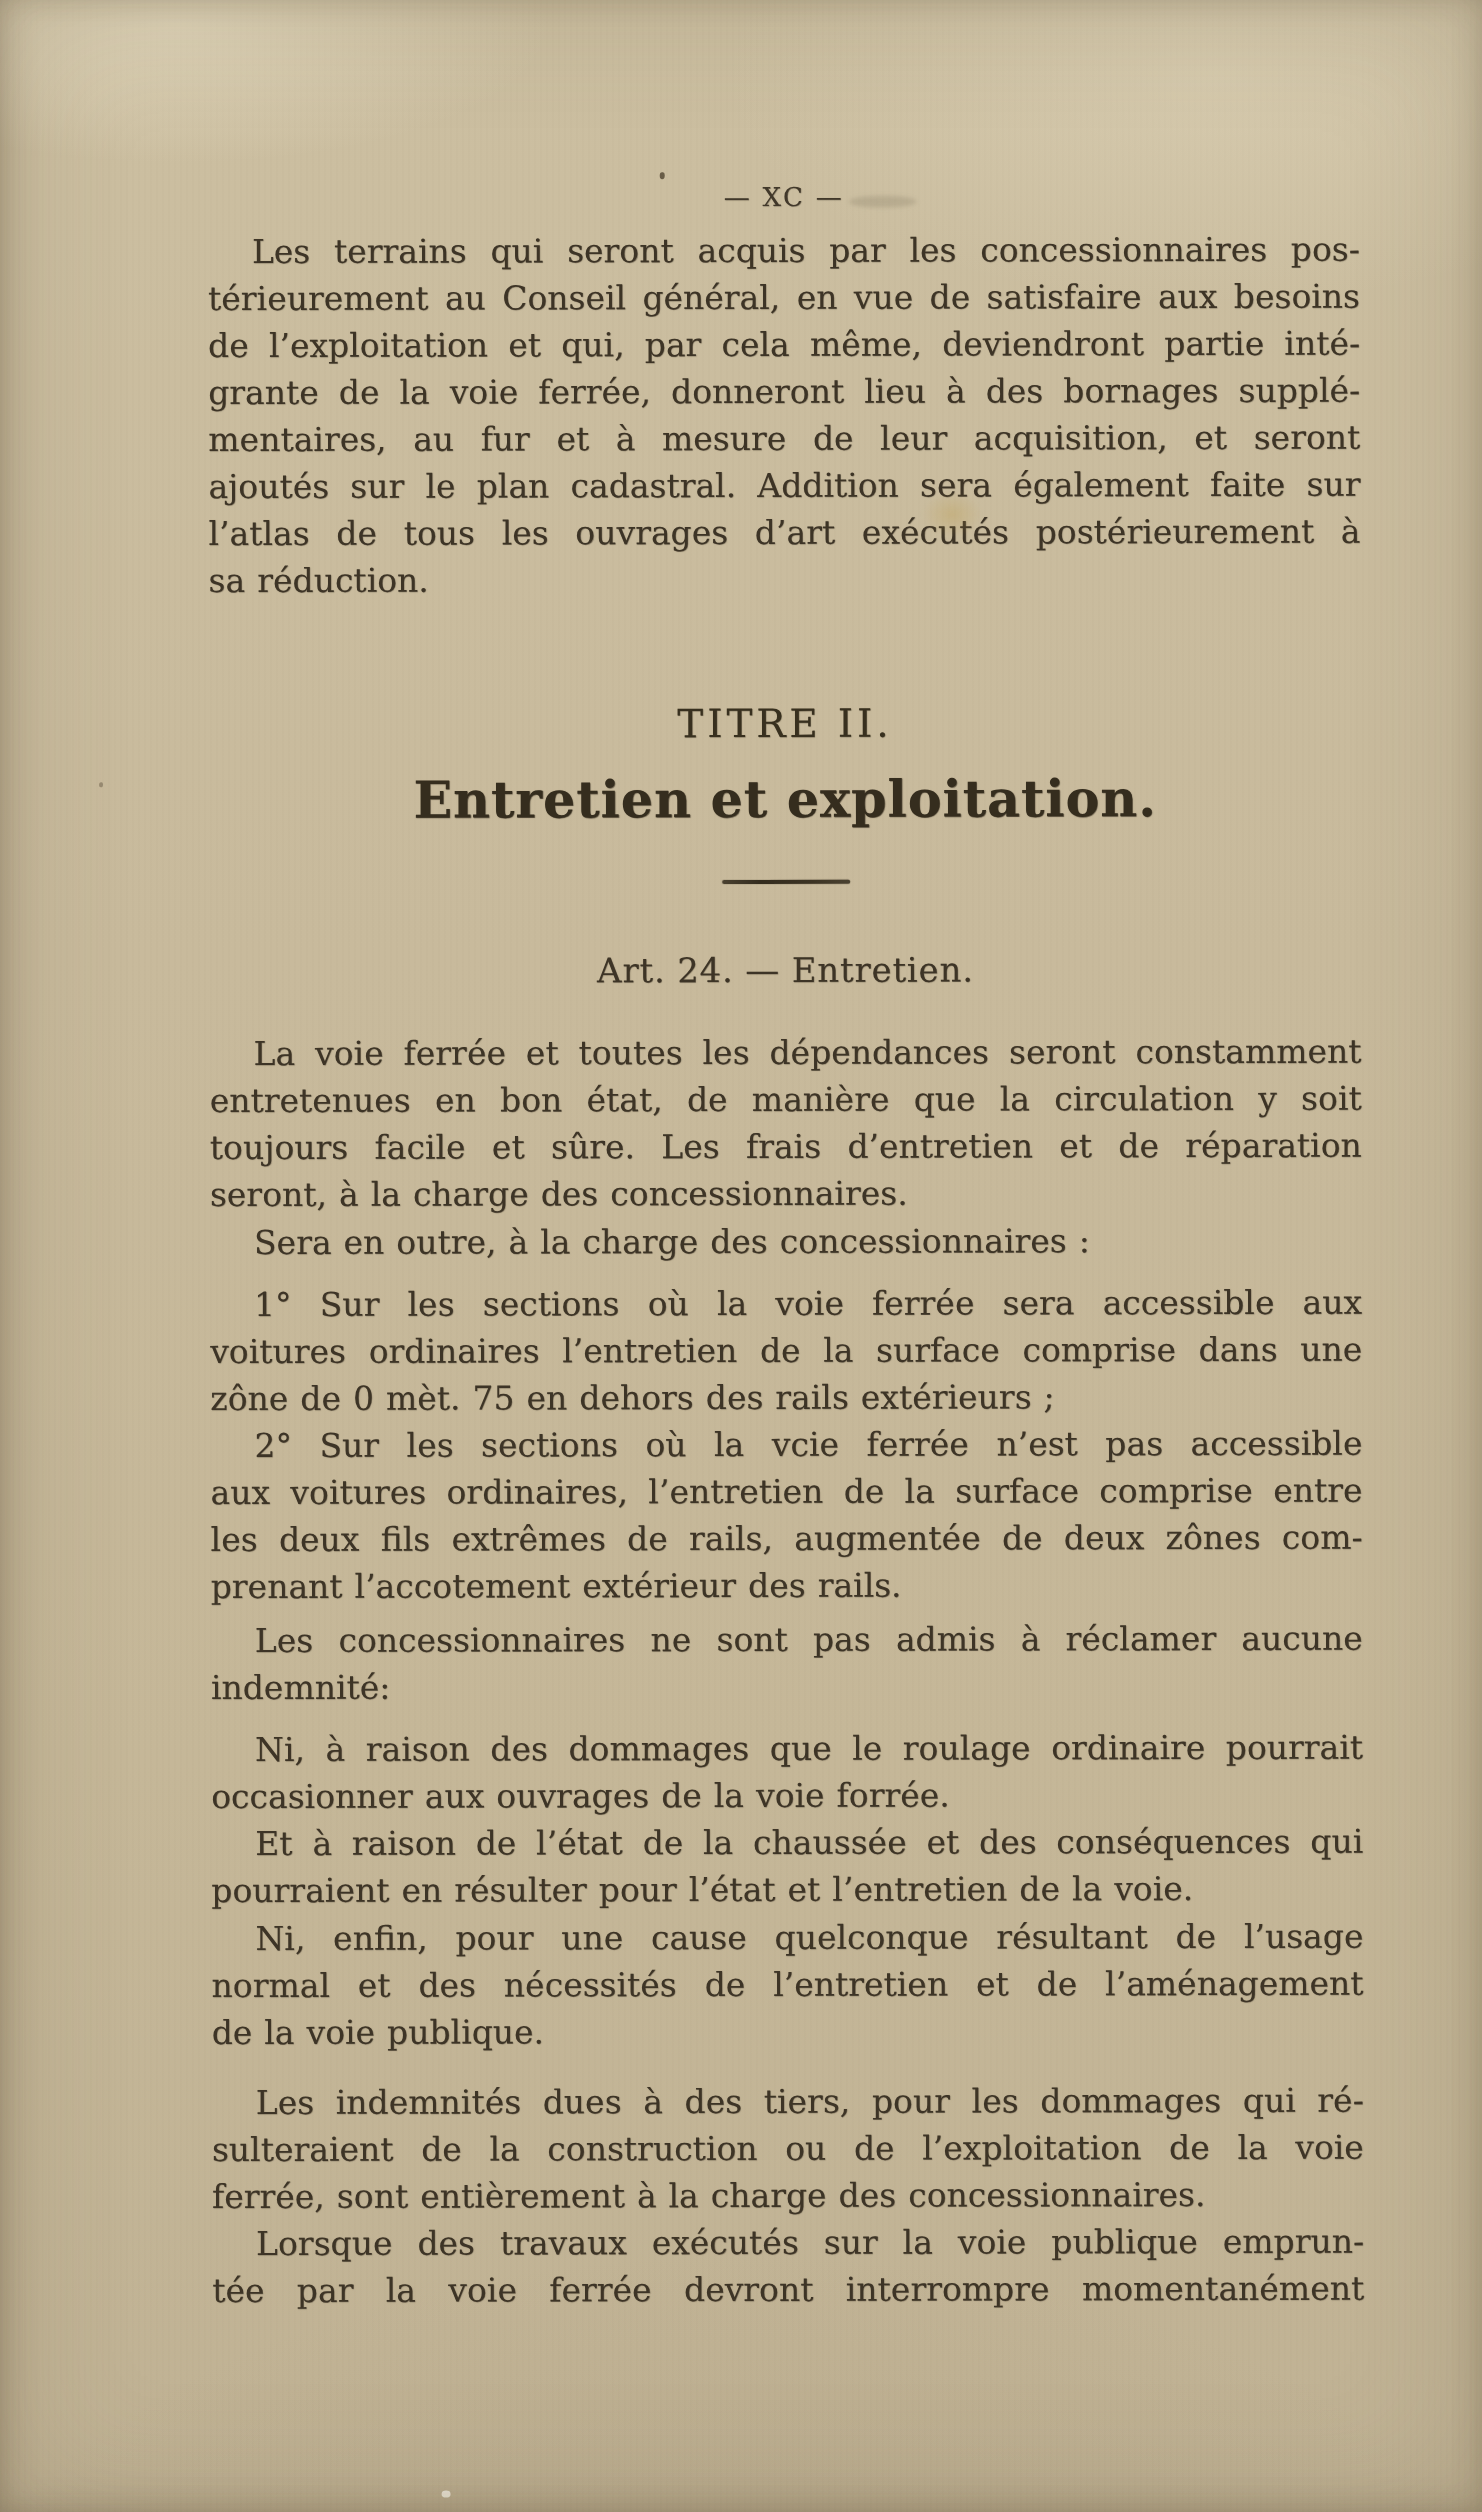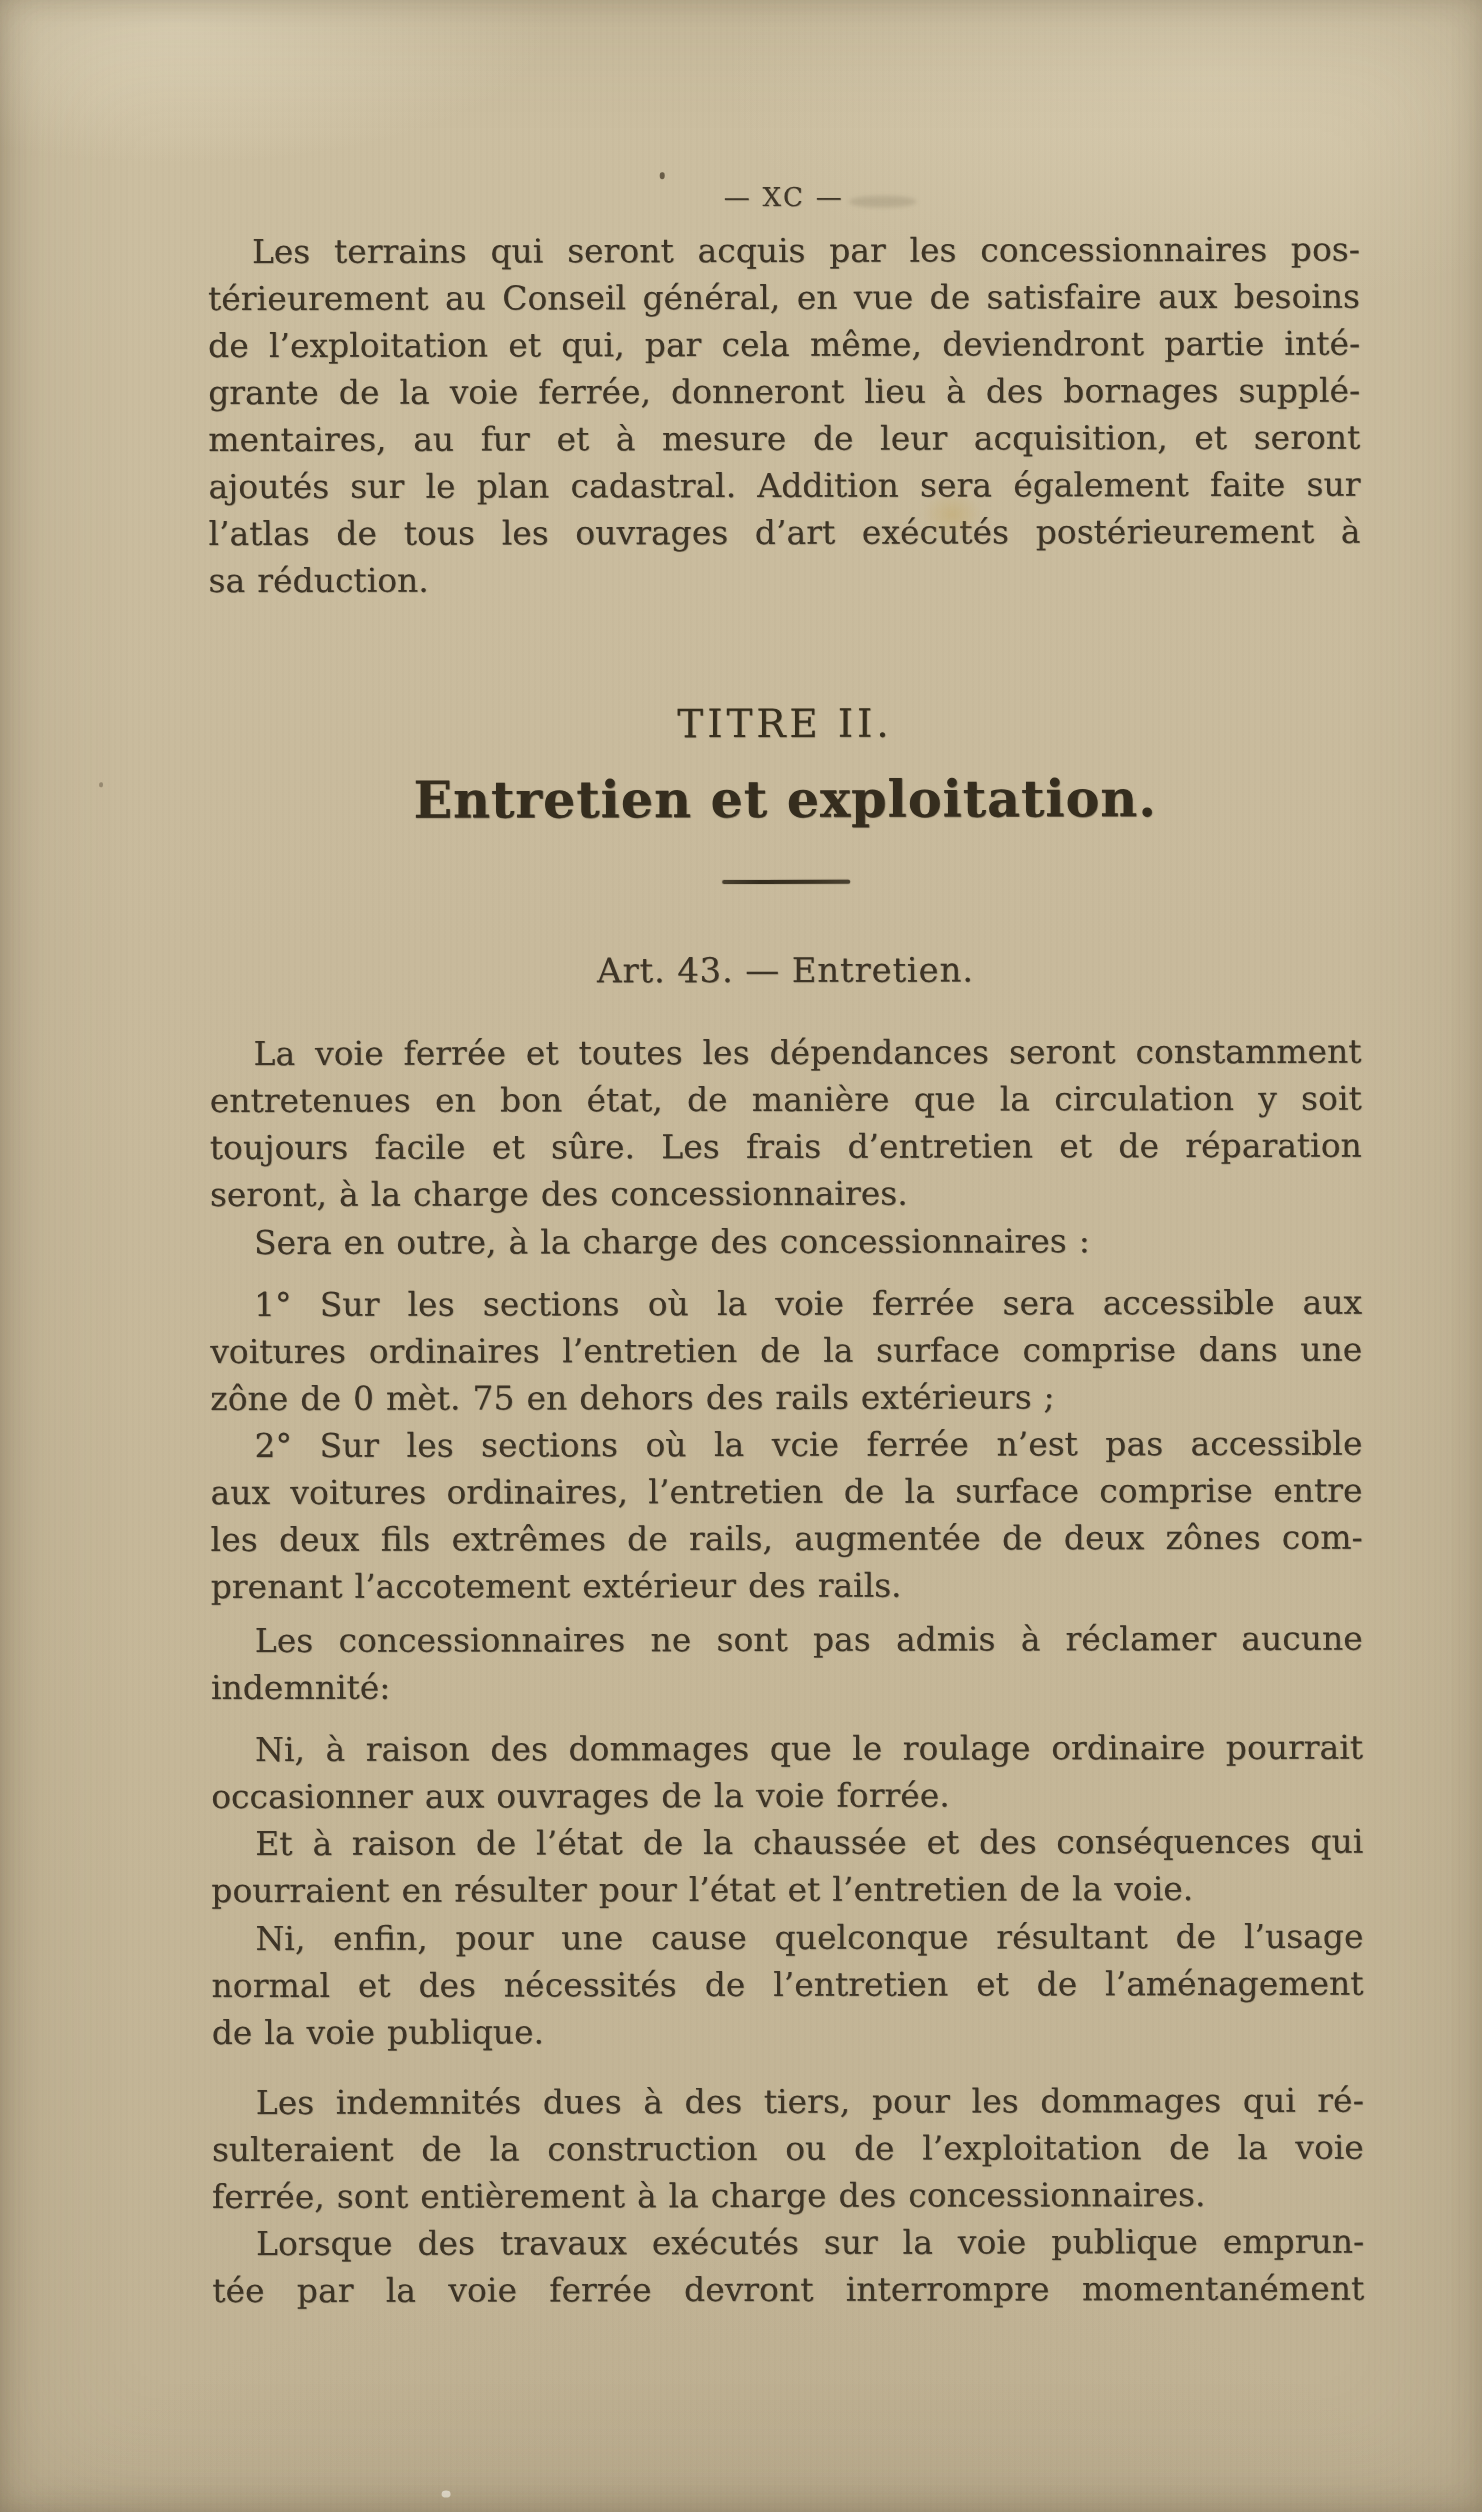--- a/index.html
+++ b/index.html
@@ -182,21 +182,21 @@
         <div class="abs para" style="top: 2219px;">
           <div class="line indent">Lorsque des travaux exécutés sur la voie publique emprun-</div>
           <div class="line">tée par la voie ferrée devront interrompre momentanément</div>
         </div>
       </div>
 
     <div class="abs titre">TITRE II.</div>
     <div class="abs heading">Entretien et exploitation.</div>
     <div class="rule" style="position:absolute;"></div>
     <div class="abs article">
-      <span>Art. 43. —</span>
+      <span>Art. 24. —</span>
       <span class="it">Entretien.</span>
     </div>
 
     <div class="speck" style="left:662px; top:172px; width:4.6px;  height:6.8px;"></div>
     <div class="smudge" style="left:851px; top:196px; width:68px; height:12px;"></div>
     <div class="stain" style="left:923px; top:492px; width:61px; height:46px;"></div>
     <div class="speck" style="left:100px; top:781px; width:3.8px; height:5.3px; opacity:.5;"></div>
     <div class="white-speck" style="left:439px; top:2490px; width:9px; height:6.8px;"></div>
   </div>
 </div>

